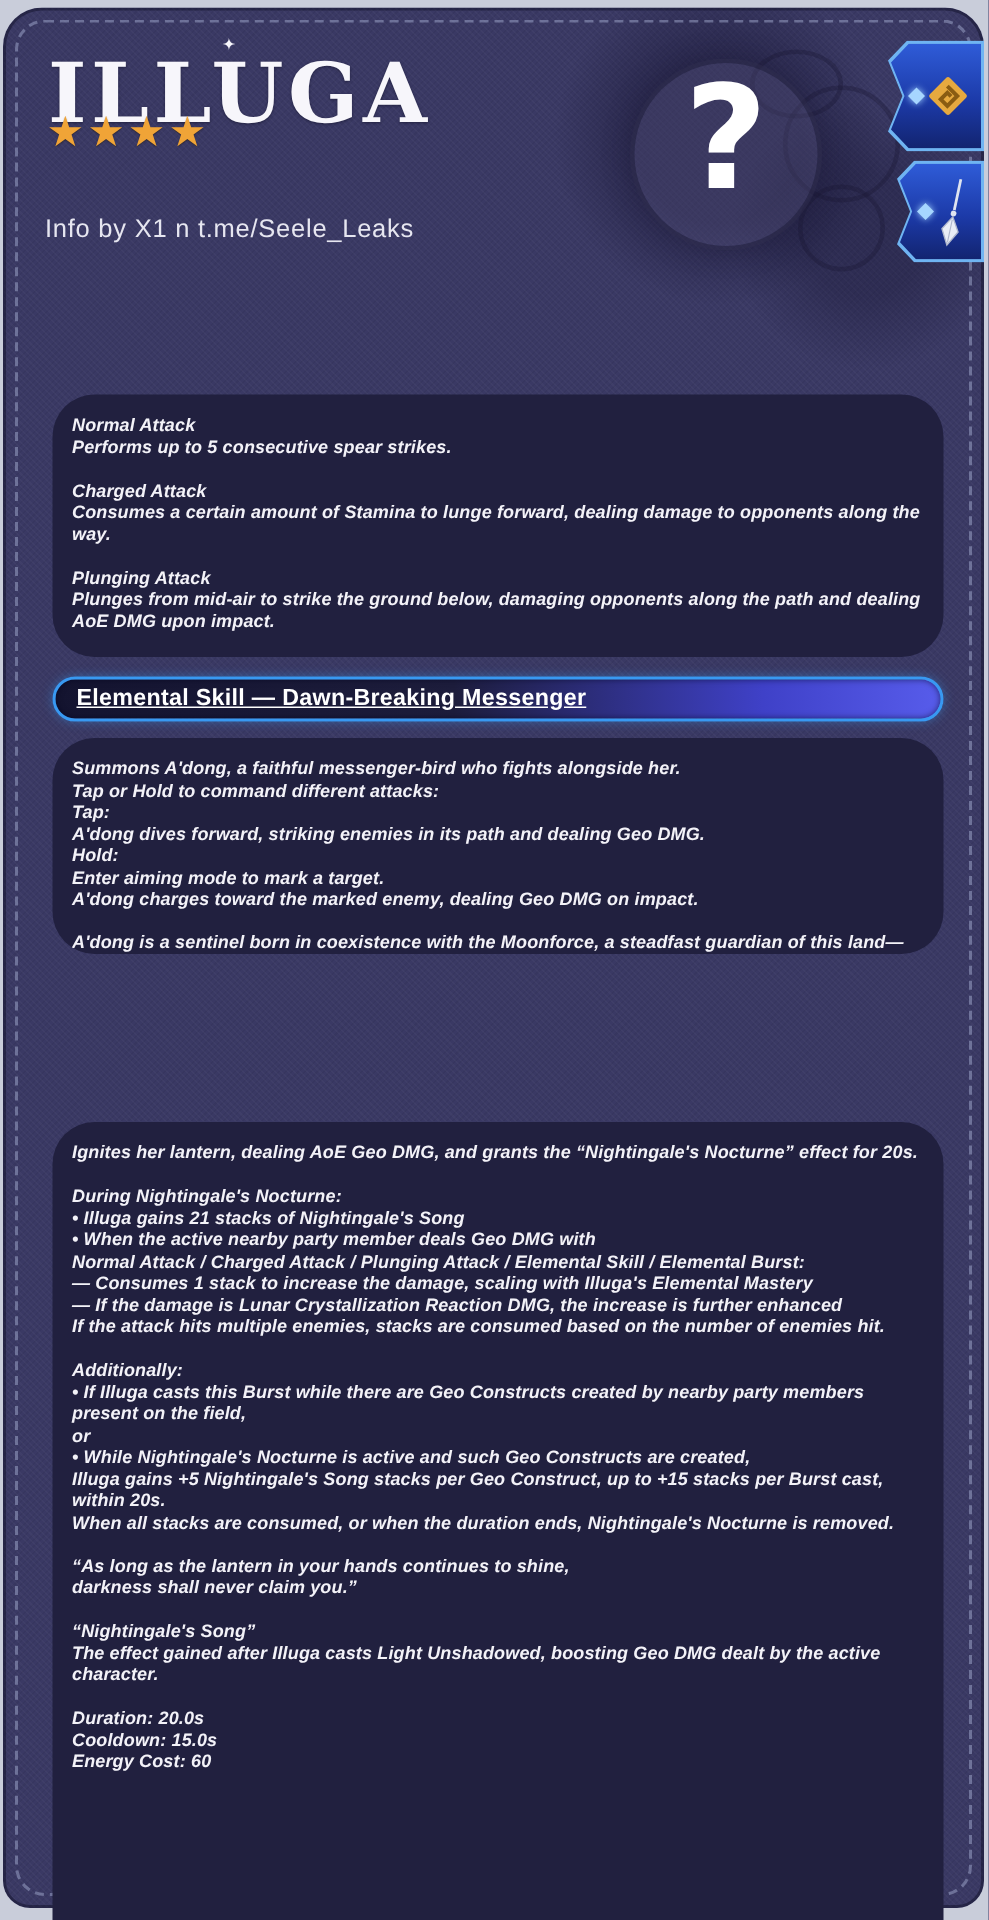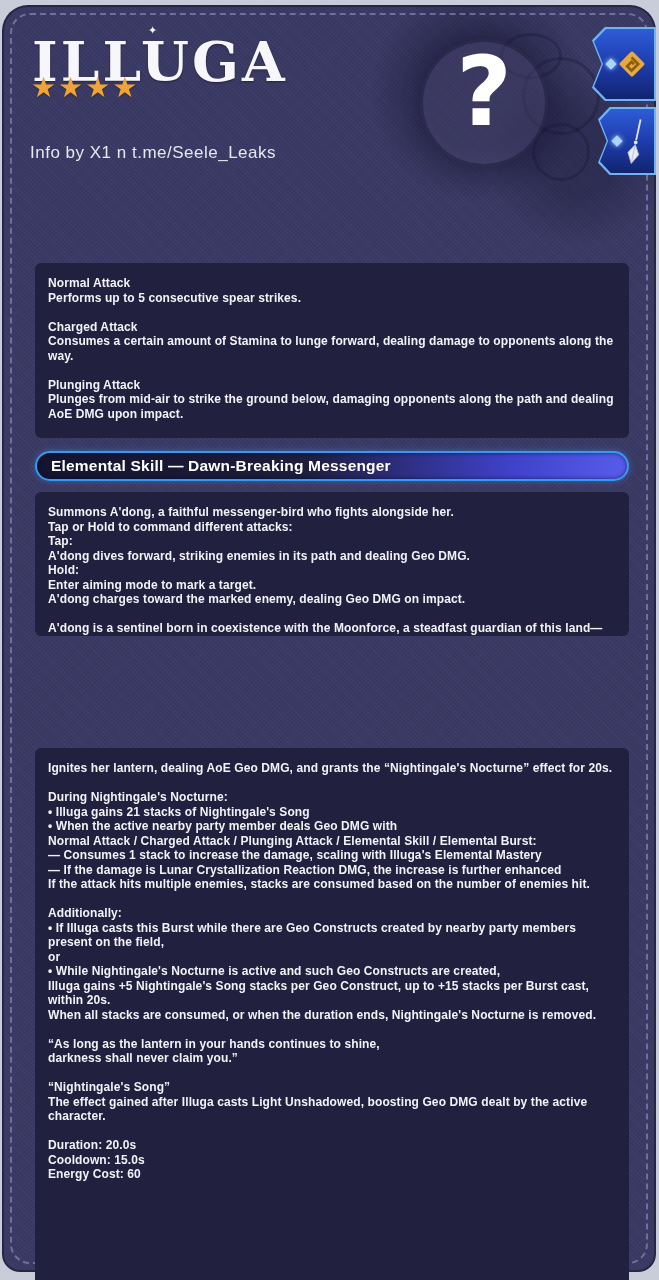--- a/index.html
+++ b/index.html
@@ -89,29 +89,29 @@
     position:absolute;left:33px;width:594px;height:30px;box-sizing:border-box;
     border:2px solid #3899f2;border-radius:999px;
     background:linear-gradient(90deg,#141430 0%,#1d1d3c 45%,#3f41c8 80%,#575ceb 100%);
     box-shadow:0 0 7px rgba(56,153,242,0.45), inset 0 0 4px rgba(0,0,30,0.6);
     color:#ffffff;font-weight:bold;font-size:15.5px;line-height:26px;
     padding-left:14px;letter-spacing:0.2px;
     white-space:nowrap;overflow:hidden;
   }
   .panel{
     position:absolute;left:33px;width:594px;box-sizing:border-box;
-    background:#21203f;border-radius:6px;
-    padding:13px 13px;overflow:hidden;
+    background:#21203f;border-radius:28px;
+    padding:13px 13px;overflow:hidden;font-style:italic;
   }
   .panel-text{
     color:#f3f2f8;font-weight:bold;font-size:12px;line-height:14.5px;
     letter-spacing:0.1px;white-space:pre-line;
   }
   .pill-1{top:217px;} .panel-1{top:258px;height:175px;}
-  .pill-2{top:446px;} .panel-2{top:487px;height:144px;}
+  .pill-2{top:446px;text-decoration:underline;} .panel-2{top:487px;height:144px;}
   .pill-3{top:702px;} .panel-3{top:743px;height:612px;}
 </style>
 </head>
 <body>
 
 <div class="card">
   <div class="stitch"></div>
 
   <div class="title">ILLUGA</div>
   <div class="title-sparkle">✦</div>

